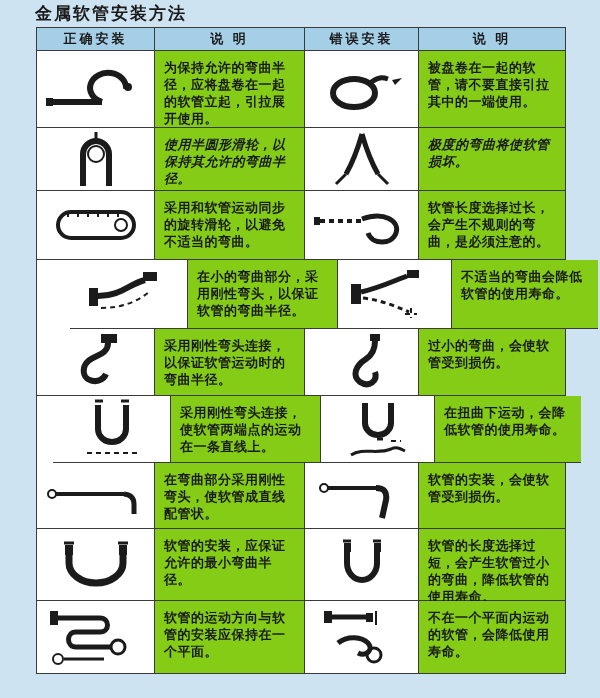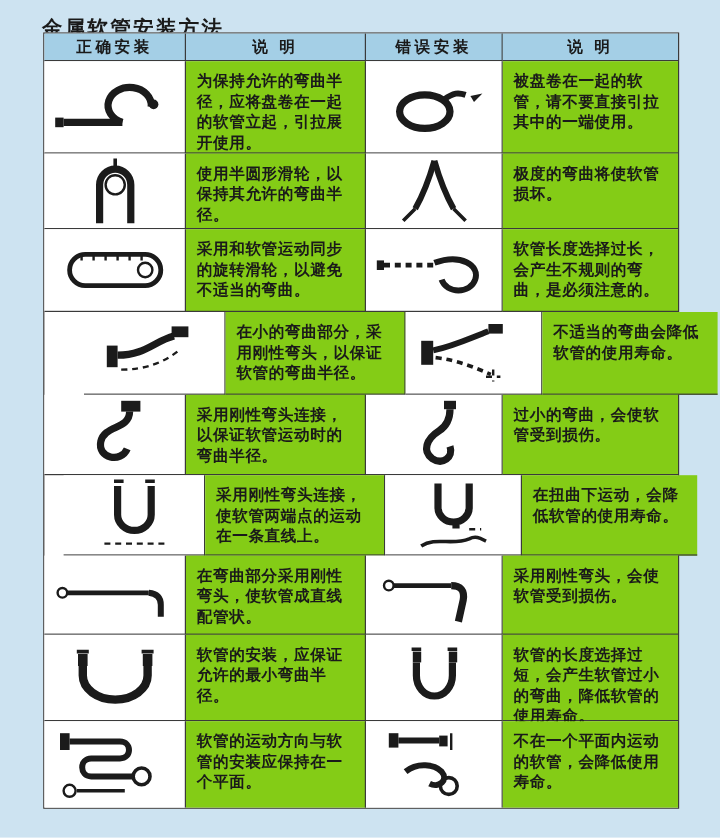--- a/index.html
+++ b/index.html
@@ -4,21 +4,21 @@
 <style>
   html,body{margin:0;padding:0;}
   body{
     width:600px;height:698px;
     background:#cde3f1;
     font-family:"Liberation Sans", sans-serif;
     position:relative;
     color:#1a1a1a;
   }
   .page-title{
-    position:absolute;left:35px;top:12px;
+    position:absolute;left:35px;top:2px;
     font-family:"DejaVu Serif", serif;
     font-size:17px;font-weight:bold;
     letter-spacing:2px;
   }
   .hose-table{
     position:absolute;left:36px;top:27px;width:528px;
     border:1px solid #3a3a3a;
     background:#fff;
   }
   .t-row{display:flex;width:100%;}
@@ -88,21 +88,21 @@
     <div class="cell c3 img-cell">
       <svg class="illus" width="100" height="56" viewBox="0 0 100 56">
         <ellipse cx="42" cy="32" rx="21" ry="14" stroke-width="6"></ellipse>
         <path d="M58 22 C66 16 70 16 76 18" stroke-width="5"></path>
         <path d="M80 19 l10 -2 -7 7 z" class="fit"></path>
       </svg>
     </div>
     <div class="cell c4 desc-cell">被盘卷在一起的软管，请不要直接引拉其中的一端使用。</div>
   </div>
 
-  <div class="t-row" style="height:63px;">
+  <div class="t-row" style="height:63px;font-style:italic;">
     <div class="cell c1 img-cell">
       <svg class="illus" width="80" height="58" viewBox="0 0 80 58">
         <path d="M40 2 V10" stroke-width="3"></path>
         <path d="M27 56 V24 a13 13 0 0 1 26 0 V56" stroke-width="6"></path>
         <circle cx="40" cy="24" r="8" fill="#ffffff" stroke-width="2"></circle>
       </svg>
     </div>
     <div class="cell c2 desc-cell">使用半圆形滑轮，以保持其允许的弯曲半径。</div>
     <div class="cell c3 img-cell">
       <svg class="illus" width="80" height="58" viewBox="0 0 80 58">
@@ -201,21 +201,21 @@
       </svg>
     </div>
     <div class="cell c2 desc-cell">在弯曲部分采用刚性弯头，使软管成直线配管状。</div>
     <div class="cell c3 img-cell">
       <svg class="illus" width="96" height="52" viewBox="0 0 96 52">
         <circle cx="10" cy="18" r="4" stroke-width="2"></circle>
         <path d="M14 18 H62" stroke-width="4"></path>
         <path d="M62 18 q12 0 10 12 l-4 18" stroke-width="6"></path>
       </svg>
     </div>
-    <div class="cell c4 desc-cell">采用刚性弯头，会使软管受到损伤。</div>
+    <div class="cell c4 desc-cell">软管的安装，会使软管受到损伤。</div>
   </div>
 
   <div class="t-row" style="height:72px;">
     <div class="cell c1 img-cell">
       <svg class="illus" width="104" height="56" viewBox="0 0 104 56">
         <path d="M20 6 h10 M74 6 h10" stroke-width="3"></path>
         <rect class="fit" x="21" y="8" width="8" height="10"></rect>
         <rect class="fit" x="75" y="8" width="8" height="10"></rect>
         <path d="M25 18 V26 a27 20 0 0 0 54 0 V18" stroke-width="7"></path>
       </svg>

